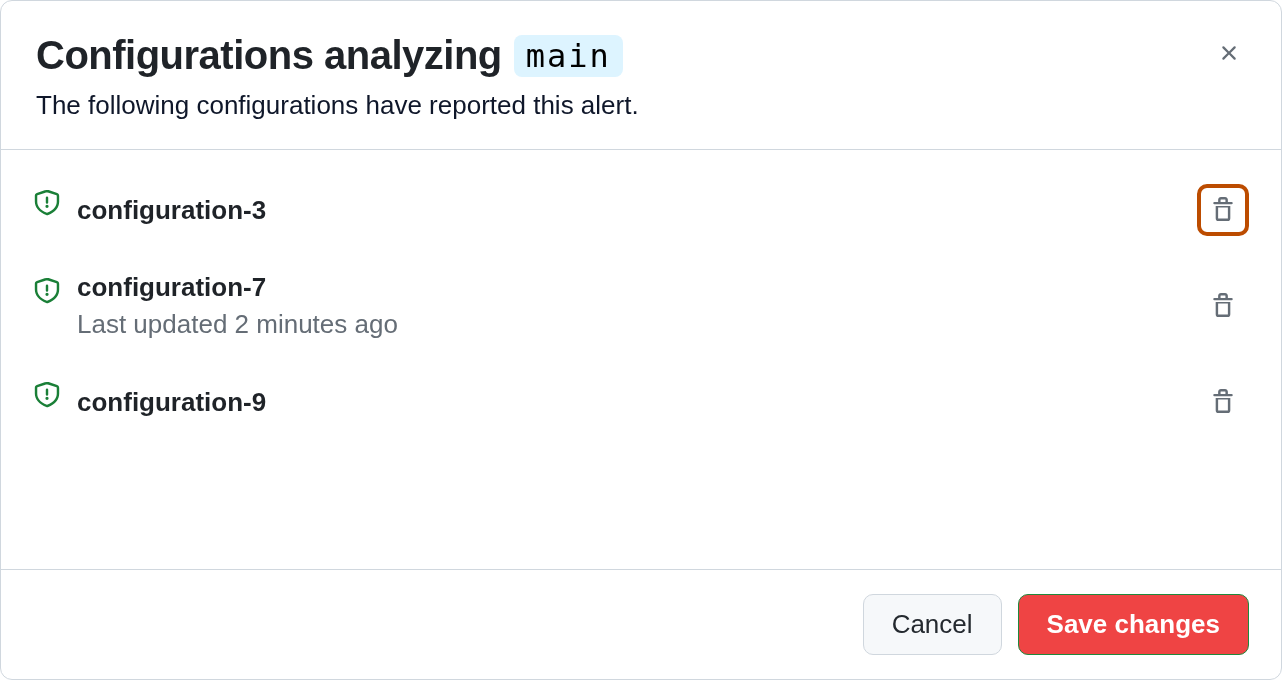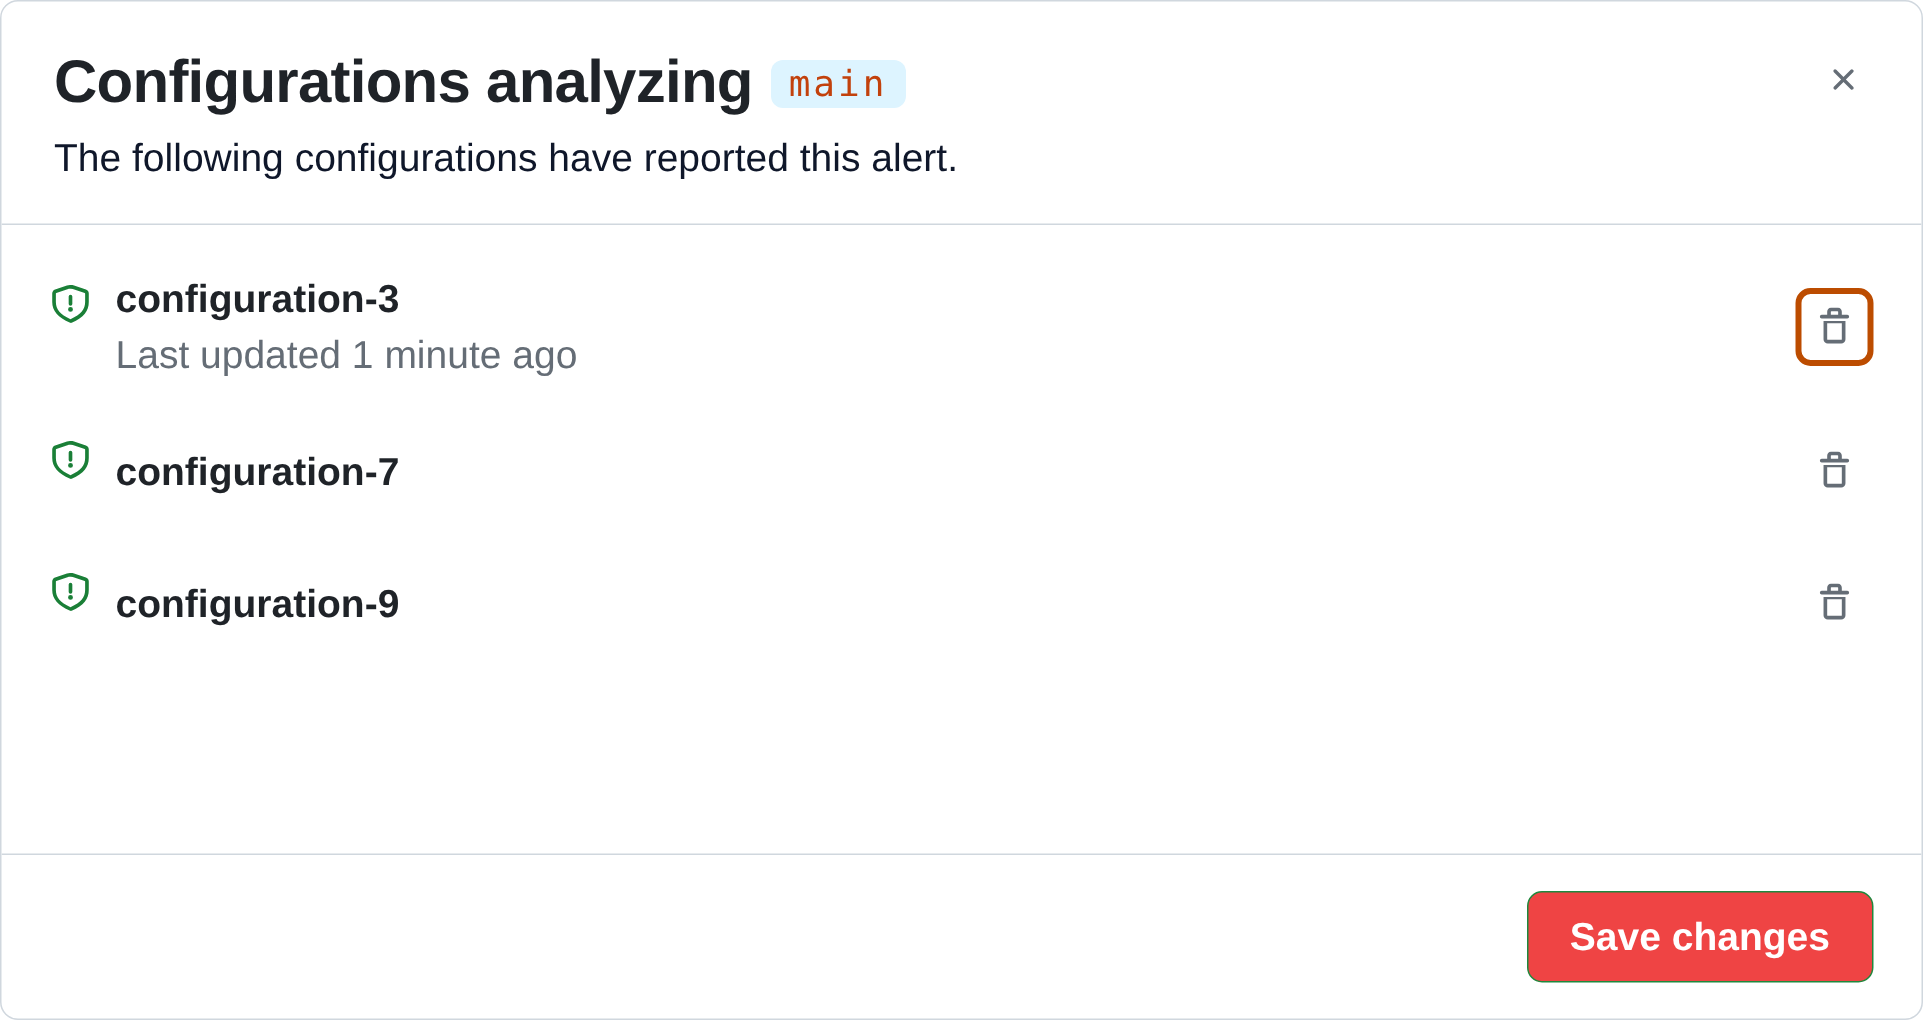--- a/index.html
+++ b/index.html
@@ -36,23 +36,23 @@
     .dialog-title {
       font-size: 40px;
       font-weight: 600;
       color: #1f2328;
       letter-spacing: -0.5px;
     }
     .branch-badge {
       display: inline-block;
       padding: 2px 12px;
       background: #ddf4ff;
-      color: #c2410c;
+      color: #000000;
       font-family: ui-monospace, SFMono-Regular, "SF Mono", Menlo, Consolas, monospace;
-      font-size: 24px;
+      font-size: 32px;
       border-radius: 8px;
       letter-spacing: 2px;
       vertical-align: middle;
     }
     .dialog-subtitle {
       font-size: 26px;
       color: #0f172a;
       font-weight: 400;
     }
     .close-button {
@@ -174,38 +174,38 @@
   <div class="config-list">
     <div class="config-item">
       <span class="shield-icon">
         <svg width="26" height="30" viewBox="0 0 16 16" fill="#1a7f37">
           <path d="M8 0c.262 0 .52.017.774.049.23.029.46.082.683.154l4.879 1.626A1.75 1.75 0 0 1 15.5 3.489V7c0 3.5-2 6.5-7 8.5-.21.084-.44.084-.65 0C2.85 13.5.5 10.5.5 7V3.489c0-.756.49-1.42 1.164-1.66L6.543.203A3.75 3.75 0 0 1 8 0Zm0 1.5c-.175 0-.35.011-.52.033-.14.018-.28.05-.415.094L2.186 3.253a.25.25 0 0 0-.186.236V7c0 2.8 1.6 5.2 6 7 4.4-1.8 6-4.2 6-7V3.489a.25.25 0 0 0-.186-.236L8.935 1.627A2.25 2.25 0 0 0 8 1.5Z"></path>
           <path d="M8 4a.75.75 0 0 1 .75.75v3a.75.75 0 0 1-1.5 0v-3A.75.75 0 0 1 8 4Zm0 7a1 1 0 1 0 0-2 1 1 0 0 0 0 2Z"></path>
         </svg>
       </span>
       <div class="config-text">
         <span class="config-name">configuration-3</span>
-        <span class="config-updated">Last updated 1 minute ago</span>
       </div>
       <button class="trash-button highlighted">
         <svg width="26" height="26" viewBox="0 0 16 16" fill="currentColor">
           <path d="M11 1.75V3h2.25a.75.75 0 0 1 0 1.5H2.75a.75.75 0 0 1 0-1.5H5V1.75C5 .784 5.784 0 6.75 0h2.5C10.216 0 11 .784 11 1.75ZM6.5 3h3V1.75a.25.25 0 0 0-.25-.25h-2.5a.25.25 0 0 0-.25.25V3Zm-3 2.5h9V13a1.75 1.75 0 0 1-1.75 1.75h-5.5A1.75 1.75 0 0 1 3.5 13V5.5Zm1.5 1V13c0 .138.112.25.25.25h5.5a.25.25 0 0 0 .25-.25V6.5H5Z"></path>
         </svg>
       </button>
     </div>
 
     <div class="config-item">
       <span class="shield-icon">
         <svg width="26" height="30" viewBox="0 0 16 16" fill="#1a7f37">
           <path d="M8 0c.262 0 .52.017.774.049.23.029.46.082.683.154l4.879 1.626A1.75 1.75 0 0 1 15.5 3.489V7c0 3.5-2 6.5-7 8.5-.21.084-.44.084-.65 0C2.85 13.5.5 10.5.5 7V3.489c0-.756.49-1.42 1.164-1.66L6.543.203A3.75 3.75 0 0 1 8 0Zm0 1.5c-.175 0-.35.011-.52.033-.14.018-.28.05-.415.094L2.186 3.253a.25.25 0 0 0-.186.236V7c0 2.8 1.6 5.2 6 7 4.4-1.8 6-4.2 6-7V3.489a.25.25 0 0 0-.186-.236L8.935 1.627A2.25 2.25 0 0 0 8 1.5Z"></path>
           <path d="M8 4a.75.75 0 0 1 .75.75v3a.75.75 0 0 1-1.5 0v-3A.75.75 0 0 1 8 4Zm0 7a1 1 0 1 0 0-2 1 1 0 0 0 0 2Z"></path>
         </svg>
       </span>
       <div class="config-text">
         <span class="config-name">configuration-7</span>
+        <span class="config-updated">Last updated 2 minutes ago</span>
       </div>
       <button class="trash-button">
         <svg width="26" height="26" viewBox="0 0 16 16" fill="currentColor">
           <path d="M11 1.75V3h2.25a.75.75 0 0 1 0 1.5H2.75a.75.75 0 0 1 0-1.5H5V1.75C5 .784 5.784 0 6.75 0h2.5C10.216 0 11 .784 11 1.75ZM6.5 3h3V1.75a.25.25 0 0 0-.25-.25h-2.5a.25.25 0 0 0-.25.25V3Zm-3 2.5h9V13a1.75 1.75 0 0 1-1.75 1.75h-5.5A1.75 1.75 0 0 1 3.5 13V5.5Zm1.5 1V13c0 .138.112.25.25.25h5.5a.25.25 0 0 0 .25-.25V6.5H5Z"></path>
         </svg>
       </button>
     </div>
 
     <div class="config-item">
       <span class="shield-icon">
@@ -221,15 +221,16 @@
         <svg width="26" height="26" viewBox="0 0 16 16" fill="currentColor">
           <path d="M11 1.75V3h2.25a.75.75 0 0 1 0 1.5H2.75a.75.75 0 0 1 0-1.5H5V1.75C5 .784 5.784 0 6.75 0h2.5C10.216 0 11 .784 11 1.75ZM6.5 3h3V1.75a.25.25 0 0 0-.25-.25h-2.5a.25.25 0 0 0-.25.25V3Zm-3 2.5h9V13a1.75 1.75 0 0 1-1.75 1.75h-5.5A1.75 1.75 0 0 1 3.5 13V5.5Zm1.5 1V13c0 .138.112.25.25.25h5.5a.25.25 0 0 0 .25-.25V6.5H5Z"></path>
         </svg>
       </button>
     </div>
   </div>
 
   <hr class="divider">
 
   <div class="dialog-footer">
+    <button class="btn btn-secondary">Cancel</button>
     <button class="btn btn-primary">Save changes</button>
   </div>
 </div>
 
 </body></html>

